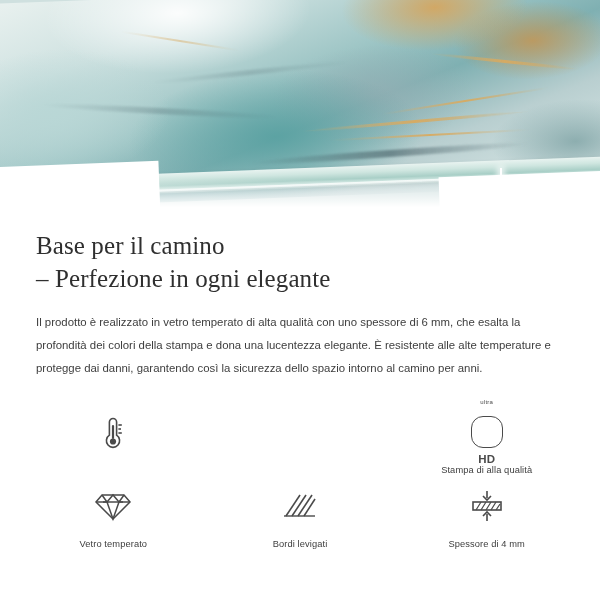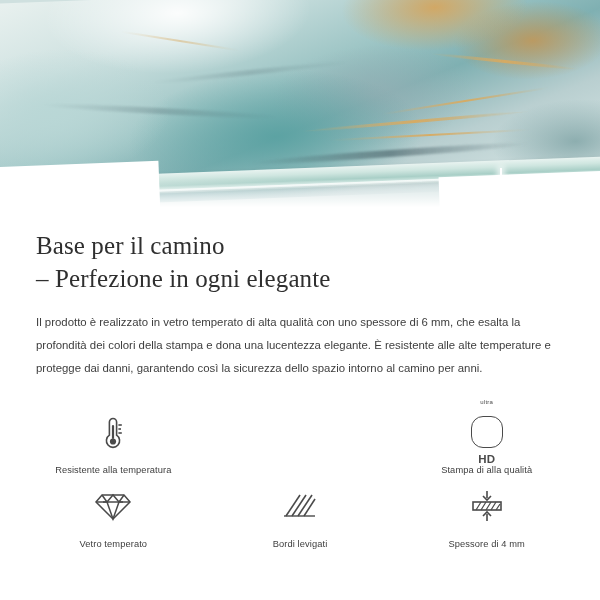--- a/index.html
+++ b/index.html
@@ -270,21 +270,20 @@
         <div class="feature-icon">
           <svg width="34" height="40" viewBox="0 0 34 40" fill="none" stroke="#4a4a4a" stroke-width="1.6">
             <path d="M17 6.5a3.6 3.6 0 0 1 3.6 3.6v13.1a6.6 6.6 0 1 1-7.2 0V10.1A3.6 3.6 0 0 1 17 6.5z"></path>
             <circle cx="17" cy="29.5" r="3.1" fill="#4a4a4a" stroke="none"></circle>
             <rect x="15.9" y="13" width="2.2" height="14" rx="1.1" fill="#4a4a4a" stroke="none"></rect>
             <line x1="22.4" y1="13" x2="25.8" y2="13"></line>
             <line x1="22.4" y1="17" x2="25" y2="17"></line>
             <line x1="22.4" y1="21" x2="25.8" y2="21"></line>
           </svg>
         </div>
-        <div class="feature-label">Resistente alla temperatura</div>
       </div>
 
       <div class="feature">
         <div class="feature-icon">
           <div class="ultrahd-box">
             <span class="ultrahd-top">ultra</span>
             <span class="ultrahd-bot">HD</span>
           </div>
         </div>
         <div class="feature-label">Stampa di alla qualità</div>

